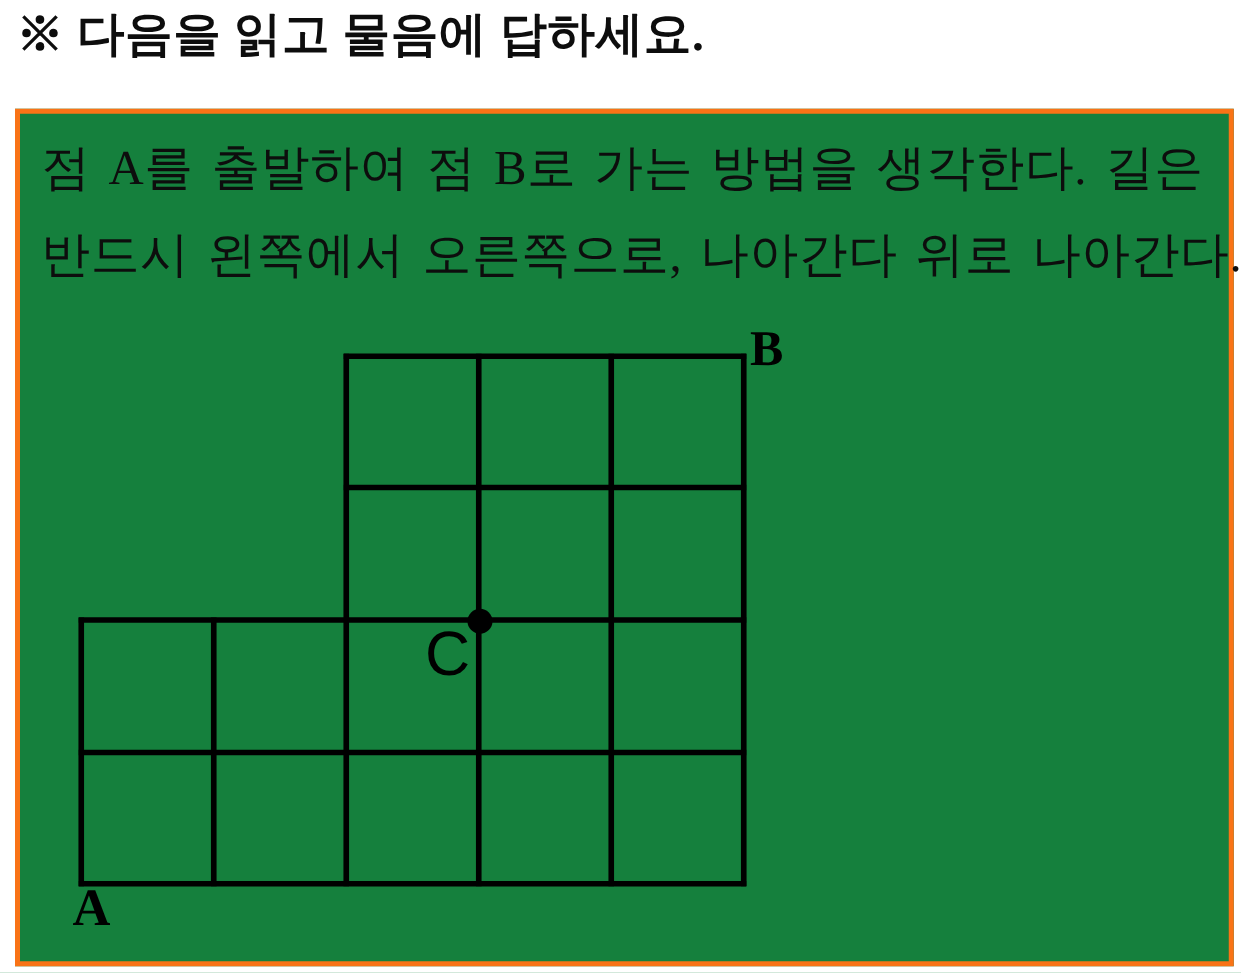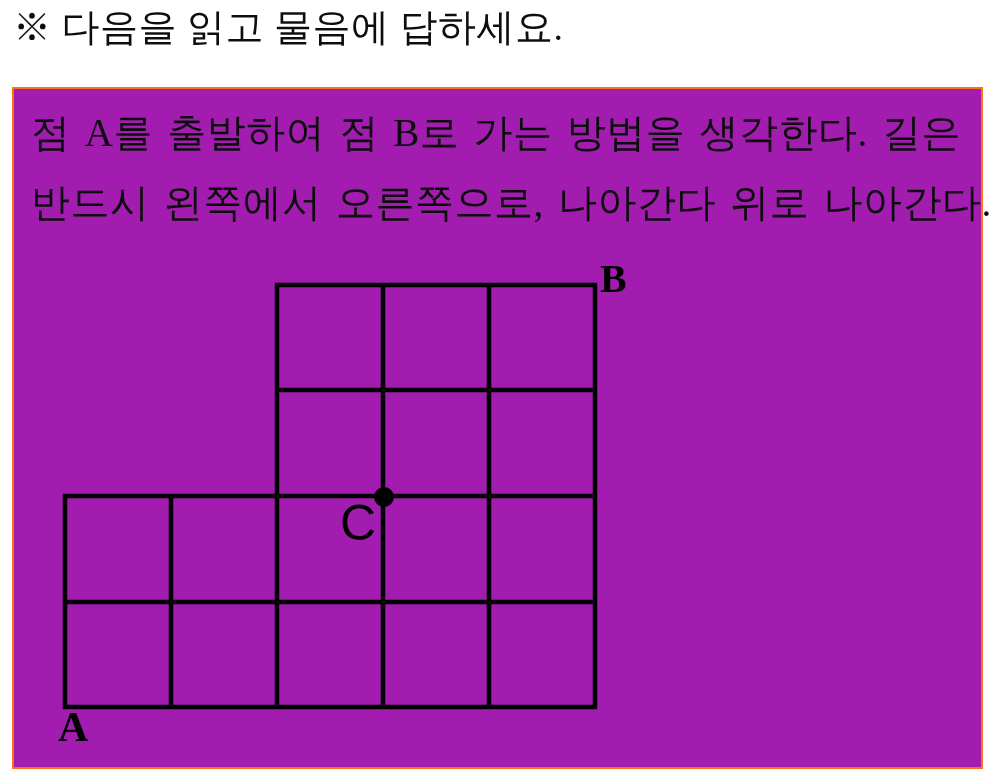--- a/index.html
+++ b/index.html
@@ -14,32 +14,32 @@
     background: #ffffff;
     overflow: hidden;
     font-family: "Liberation Serif", "DejaVu Serif", serif;
     color: #0d0d0d;
   }
   .instruction-heading {
     position: absolute;
     left: 13px;
     top: 2px;
     font-size: 38px;
-    font-weight: 400;
+    font-weight: 700;
     letter-spacing: 0.5px;
     white-space: nowrap;
   }
   .problem-box {
     position: absolute;
     left: 12px;
     top: 87px;
     width: 967px;
     height: 678px;
-    border: 2px solid #f97316;
-    background: #a21caf;
+    border: 4px solid #f97316;
+    background: #15803d;
   }
   .problem-text {
     position: absolute;
     left: 17px;
     top: 9px;
     font-size: 39px;
     line-height: 70px;
     letter-spacing: 0.5px;
     word-spacing: 4px;
     white-space: nowrap;

